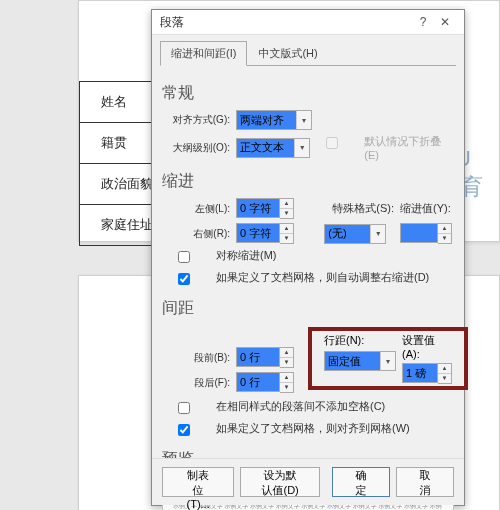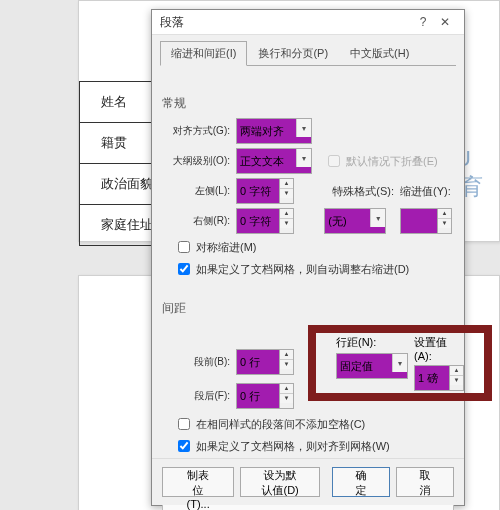--- a/index.html
+++ b/index.html
@@ -12,35 +12,35 @@
 .wm{position:absolute;right:14px;top:145px;font-size:22px;color:#4a7fb5;opacity:.6;font-weight:500;letter-spacing:2px}
 .dialog{position:absolute;left:151px;top:9px;width:312px;height:495px;background:#f0f0f0;border:1px solid #888;box-shadow:0 2px 8px rgba(0,0,0,.3)}
 .titlebar{height:24px;display:flex;align-items:center;padding:0 8px;background:#fff;border-bottom:1px solid #e0e0e0}
 .titlebar .t{flex:1;font-size:12px;color:#333}
 .titlebar .ico{width:22px;text-align:center;font-size:12px;color:#555;cursor:default}
 .tabs{display:flex;padding:6px 8px 0;gap:0}
 .tab{padding:4px 10px;border:1px solid transparent;font-size:11px;color:#444;background:#f0f0f0}
 .tab.active{background:#f0f0f0;border:1px solid #aaa;border-bottom:1px solid #f0f0f0;position:relative;z-index:2}
 .tabline{border-top:1px solid #aaa;margin:0 8px;position:relative;top:-1px}
 .body{padding:6px 12px}
-.sect-title{font-size:12px;color:#555;margin:22px 0 6px -2px}
+.sect-title{font-size:16px;color:#555;margin:10px 0 6px -2px}
 .row{display:flex;align-items:center;gap:6px;margin:4px 0}
 .lbl{min-width:66px;text-align:right;color:#333;font-size:10px}
 .lbl2{min-width:44px;text-align:right;color:#333;font-size:11px}
-.input,.select{height:26px;border:1px solid #aaa;background:#a21caf;font-size:11px;padding:0 3px;box-sizing:border-box}
+.input,.select{height:20px;border:1px solid #aaa;background:#3b82f6;font-size:11px;padding:0 3px;box-sizing:border-box}
 .select{padding-right:14px;position:relative;display:inline-flex;align-items:center}
 .caret{position:absolute;right:0;top:0;width:14px;height:18px;border-left:1px solid #ccc;display:flex;align-items:center;justify-content:center;font-size:8px;color:#555;background:#f4f4f4}
 .spin{display:inline-flex}
 .spin .input{width:44px}
 .spin-btns{display:flex;flex-direction:column;border:1px solid #aaa;border-left:none;width:13px}
 .spin-btns div{height:9px;font-size:6px;text-align:center;line-height:9px;background:#f4f4f4;color:#444}
 .spin-btns div:first-child{border-bottom:1px solid #ccc}
-.chk{display:flex;align-items:center;gap:3px;margin:4px 0 4px 10px;font-size:11px;color:#333}
+.chk{display:flex;align-items:flex-start;gap:23px;margin:4px 0 4px 10px;font-size:11px;color:#333}
 .chk input{width:12px;height:12px}
-.redbox{border:8px solid #7f1d1d;padding:2px 20px;margin-top:2px}
+.redbox{border:4px solid #7f1d1d;padding:2px 12px;margin-top:2px}
 .preview{margin:4px -2px 0;border:1px solid #bbb;background:#fafafa;height:86px;padding:8px 10px;font-size:6px;color:#bbb;line-height:1.4;overflow:hidden}
 .preview .dark{color:#888}
 .footer{display:flex;gap:6px;padding:8px 10px;border-top:1px solid #ddd;position:absolute;bottom:0;left:0;right:0;background:#f0f0f0}
 .btn{height:30px;border:1px solid #aaa;background:#f8f8f8;font-size:11px;padding:0 20px;min-width:58px}
 .btn.primary{border:1px solid #4a7fb5}
 .spacer{flex:1}
 </style>
 </head>
 <body>
 
@@ -76,21 +76,20 @@
 
 <div class="dialog">
   <div class="titlebar">
     <span class="t">段落</span>
     <span class="ico">?</span>
     <span class="ico">✕</span>
   </div>
 
   <div class="tabs">
     <div class="tab active"><span>缩进和间距(I)</span></div>
-    <div class="tab"><span>换行和分页(P)</span></div>
     <div class="tab"><span>中文版式(H)</span></div>
   </div>
   <div class="tabline"></div>
 
   <div class="body">
     <div class="sect-title">常规</div>
     <div class="row">
       <span class="lbl">对齐方式(G):</span>
       <span class="select" style="width:76px">
           <span>两端对齐</span>
@@ -102,20 +101,21 @@
       <span class="select" style="width:76px">
           <span>正文文本</span>
           <span class="caret">▾</span>
         </span>
       <label class="chk" style="margin:0 0 0 6px">
           <input type="checkbox" disabled="" style="">
           <span style="color:#aaa">默认情况下折叠(E)</span>
         </label>
     </div>
 
+    <div class="sect-title">缩进</div>
     <div class="row">
       <span class="lbl">左侧(L):</span>
       <span class="spin">
           <input class="input" value="0 字符" style="">
           <span class="spin-btns">
             <div>▲</div>
             <div>▼</div>
           </span>
         </span>
       <span class="lbl2" style="min-width:20px"></span>

